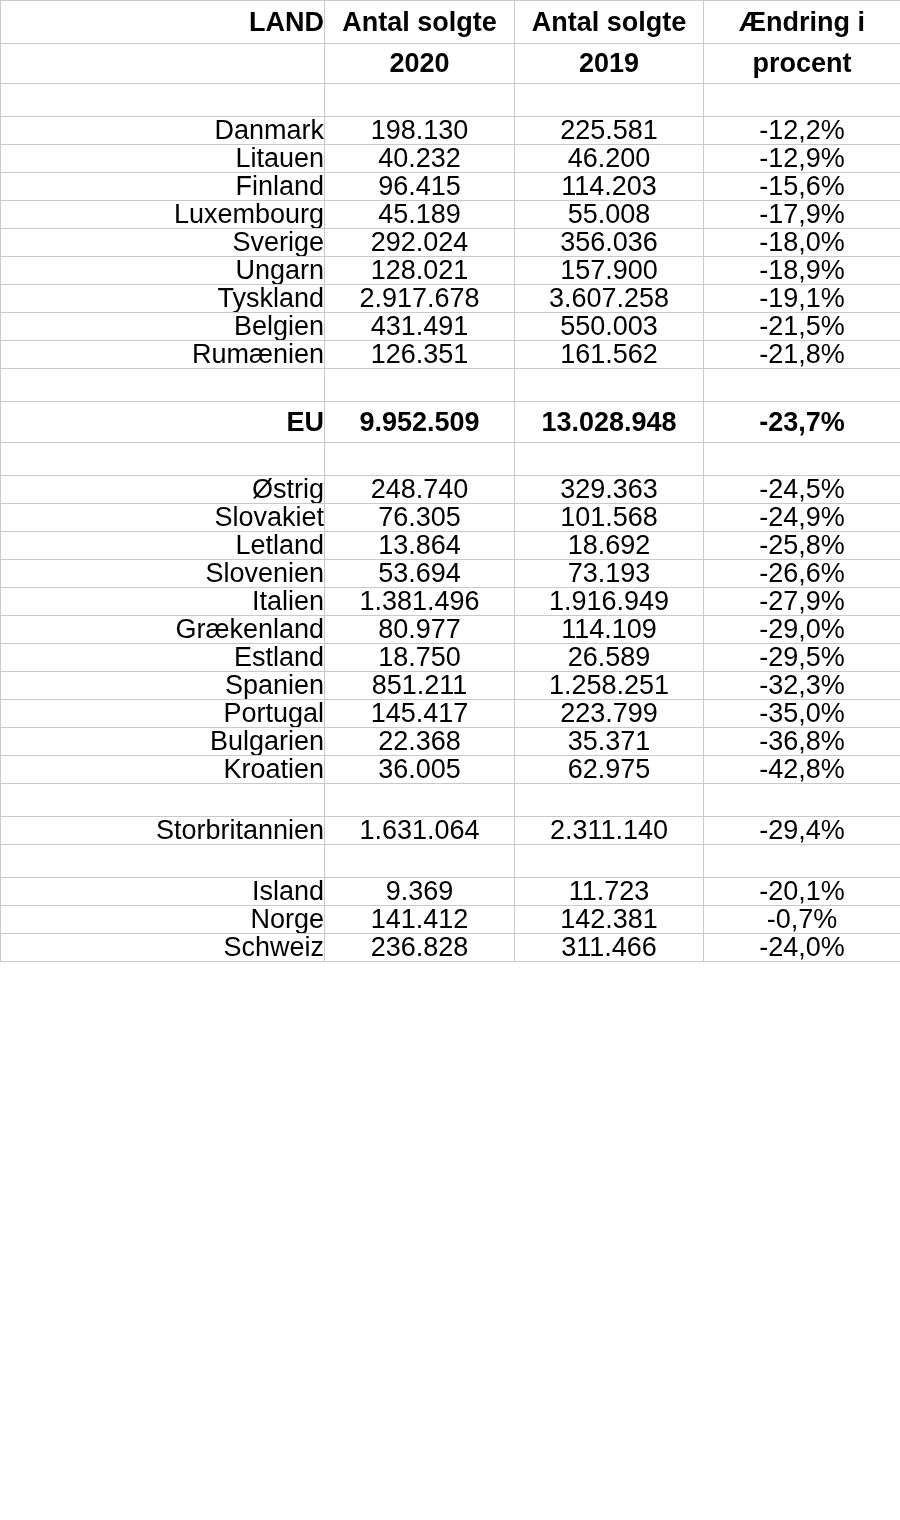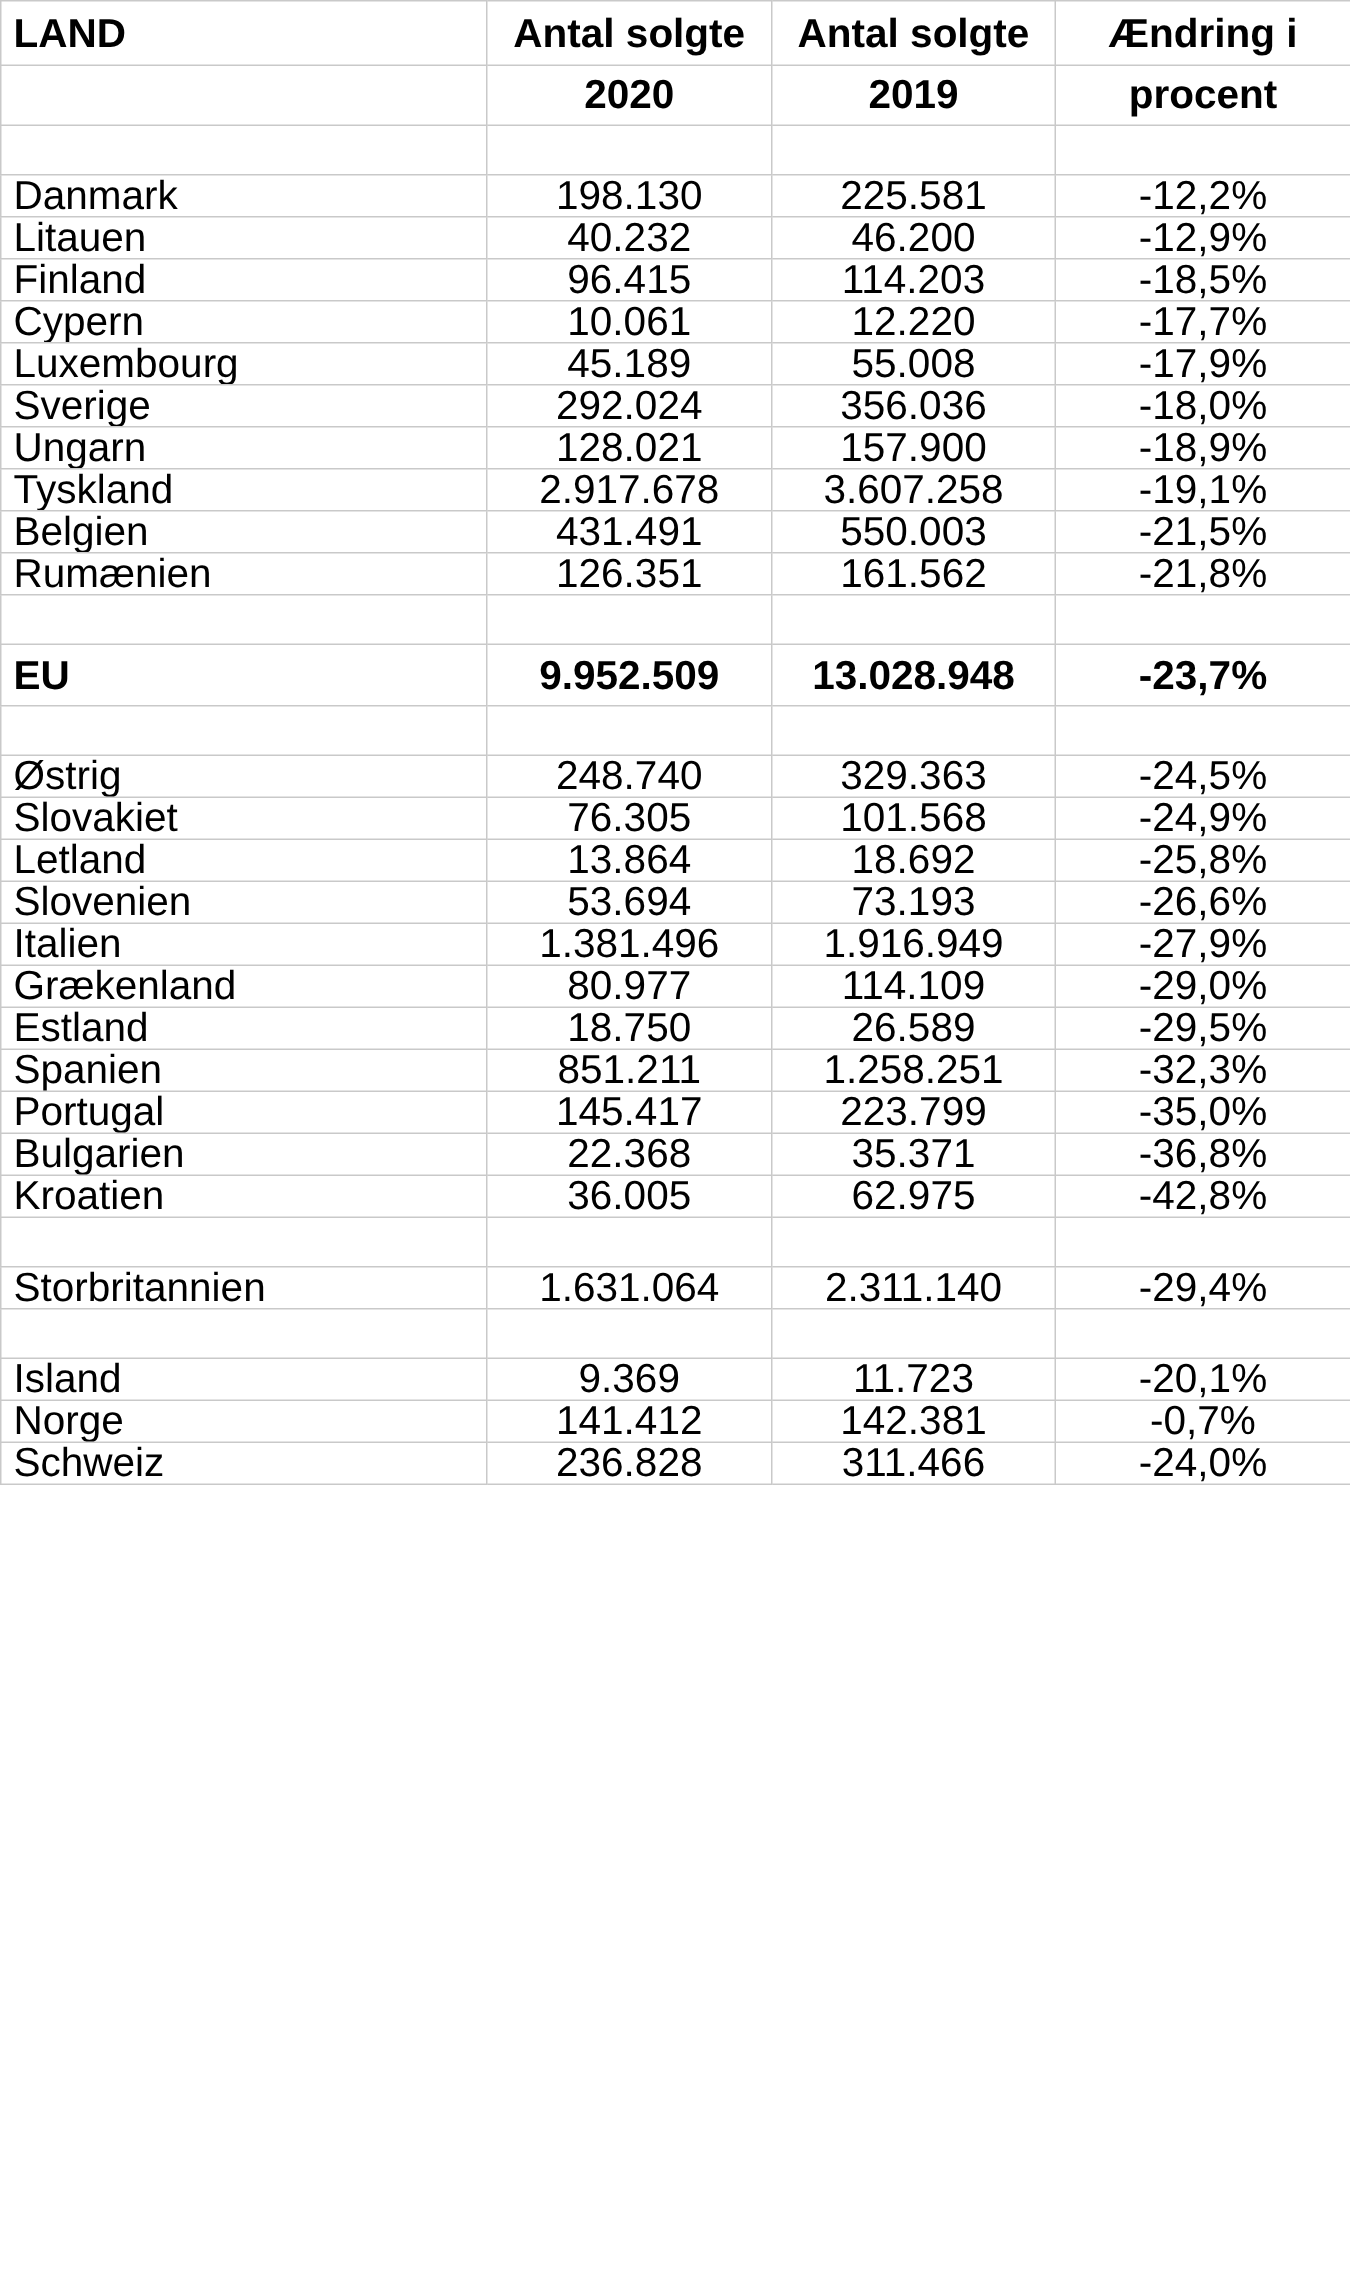--- a/index.html
+++ b/index.html
@@ -28,21 +28,21 @@
     font-size: 27px;
     line-height: 1;
     vertical-align: middle;
     padding: 0;
     overflow: hidden;
     white-space: nowrap;
   }
   
   table.sales th.land,
   table.sales td.land {
-    text-align: left;
+    text-align: right;
     padding-left: 8px;
   }
   
   table.sales th.num,
   table.sales td.num {
     text-align: center;
   }
   table.sales thead th {
     font-weight: bold;
   }
@@ -92,27 +92,21 @@
       <tr class="data">
         <td class="land">Litauen</td>
         <td class="num">40.232</td>
         <td class="num">46.200</td>
         <td class="num">-12,9%</td>
       </tr>
       <tr class="data">
         <td class="land">Finland</td>
         <td class="num">96.415</td>
         <td class="num">114.203</td>
-        <td class="num">-18,5%</td>
-      </tr>
-      <tr class="data">
-        <td class="land">Cypern</td>
-        <td class="num">10.061</td>
-        <td class="num">12.220</td>
-        <td class="num">-17,7%</td>
+        <td class="num">-15,6%</td>
       </tr>
       <tr class="data">
         <td class="land">Luxembourg</td>
         <td class="num">45.189</td>
         <td class="num">55.008</td>
         <td class="num">-17,9%</td>
       </tr>
       <tr class="data">
         <td class="land">Sverige</td>
         <td class="num">292.024</td>

